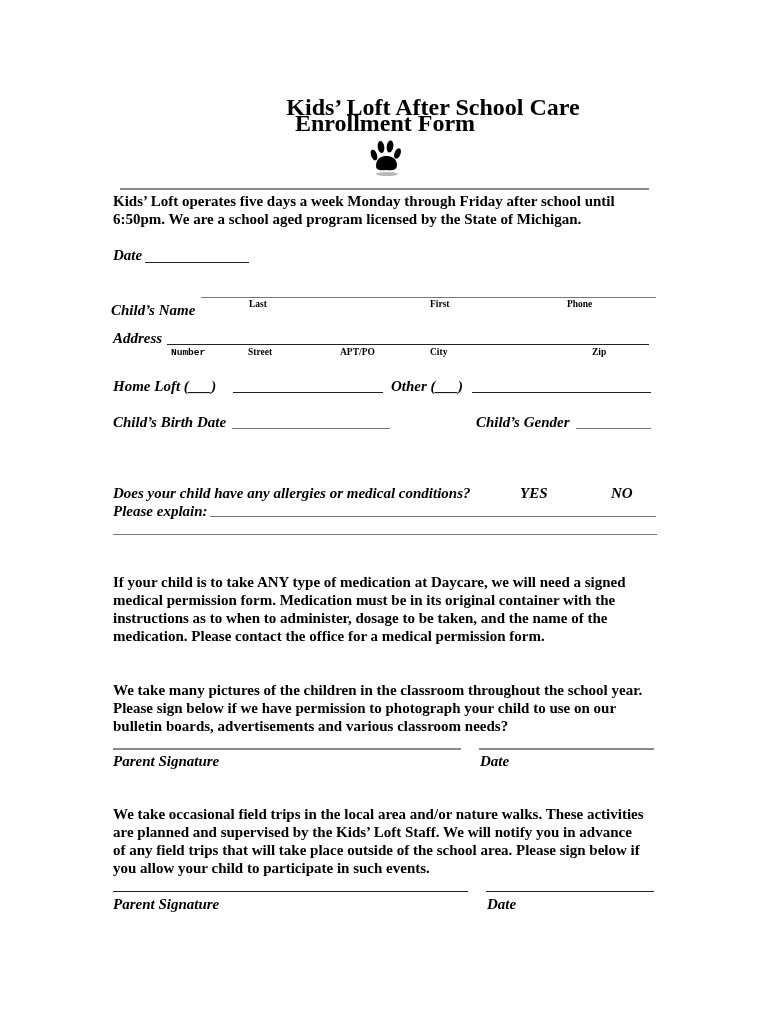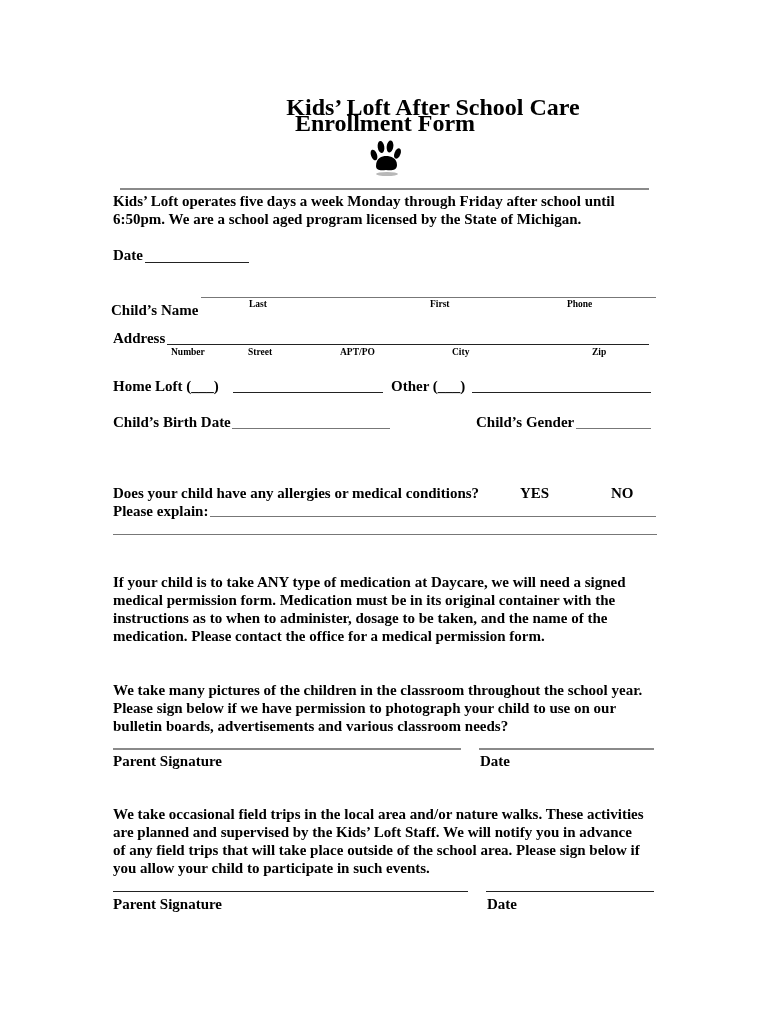--- a/index.html
+++ b/index.html
@@ -1,20 +1,20 @@
 <!DOCTYPE html>
 <html><head>
 <meta charset="utf-8">
 <style>
   html, body { margin:0; padding:0; background:#ffffff; }
   body { width:770px; height:1024px; position:relative; overflow:hidden;
          font-family:"Liberation Serif","DejaVu Serif",serif; color:#000; }
   .abs { position:absolute; }
   .title { left:0; width:770px; text-align:center; font-weight:bold; font-size:24px; line-height:30px; }
-  .b { font-weight:bold; font-size:15px; line-height:18px; white-space:nowrap; }
+  .b { font-weight:bold; font-size:15px; line-height:18px; white-space:nowrap;font-style:italic; }
   .para { font-weight:bold; font-size:15px; line-height:18px; left:113px; width:560px; }
   .para div { white-space:nowrap; }
   .line { position:absolute; height:0; border-top:1.5px solid #222; }
   .line.gray { border-top:1.5px solid #777; }
   .line.dotted { border-top:2px solid #8a8a8a; }
   .sub { font-weight:bold; font-size:9.5px; line-height:11px; white-space:nowrap; }
   .field { position:absolute; background:transparent; border:none; outline:none; }
 </style>
 </head>
 <body>
@@ -47,24 +47,24 @@
 <div class="abs b" style="left:111px; top:282px;margin-top:19px;">Child’s Name</div>
 <div class="line gray" style="left:201px; top:297px; width:455px;"></div>
 <input class="field" style="left: 203px; top: 281px; width: 450px; height: 16px;" value="">
 <div class="abs sub" style="left:249px; top:299px;">Last</div>
 <div class="abs sub" style="left:430px; top:299px;font-family:Liberation Serif, serif;">First</div>
 <div class="abs sub" style="left:567px; top:299px;">Phone</div>
 
 <div class="abs b" style="left:113px; top:329px;">Address</div>
 <div class="line" style="left:167px; top:344px; width:482px;"></div>
 <input class="field" style="left: 169px; top: 328px; width: 478px; height: 16px;" value="">
-<div class="abs sub" style="left:171px; top:347px;">Number</div>
+<div class="abs sub" style="left:171px; top:347px;font-family:Liberation Mono, monospace;">Number</div>
 <div class="abs sub" style="left:248px; top:347px;">Street</div>
 <div class="abs sub" style="left:340px; top:347px;">APT/PO</div>
-<div class="abs sub" style="left:452px; top:347px;text-align:center;">City</div>
+<div class="abs sub" style="left:430px; top:347px;text-align:center;">City</div>
 <div class="abs sub" style="left:592px; top:347px;">Zip</div>
 
 <div class="abs b" style="left:113px; top:377px;">Home Loft (___)</div>
 <div class="line" style="left:233px; top:392px; width:150px;"></div>
 <input class="field" style="left: 235px; top: 376px; width: 146px; height: 16px;" value="">
 <div class="abs b" style="left:391px; top:377px;">Other  (___)</div>
 <div class="line" style="left:472px; top:392px; width:179px;"></div>
 <input class="field" style="left: 474px; top: 376px; width: 175px; height: 16px;" value="">
 
 <div class="abs b" style="left:113px; top:413px;">Child’s Birth Date</div>

